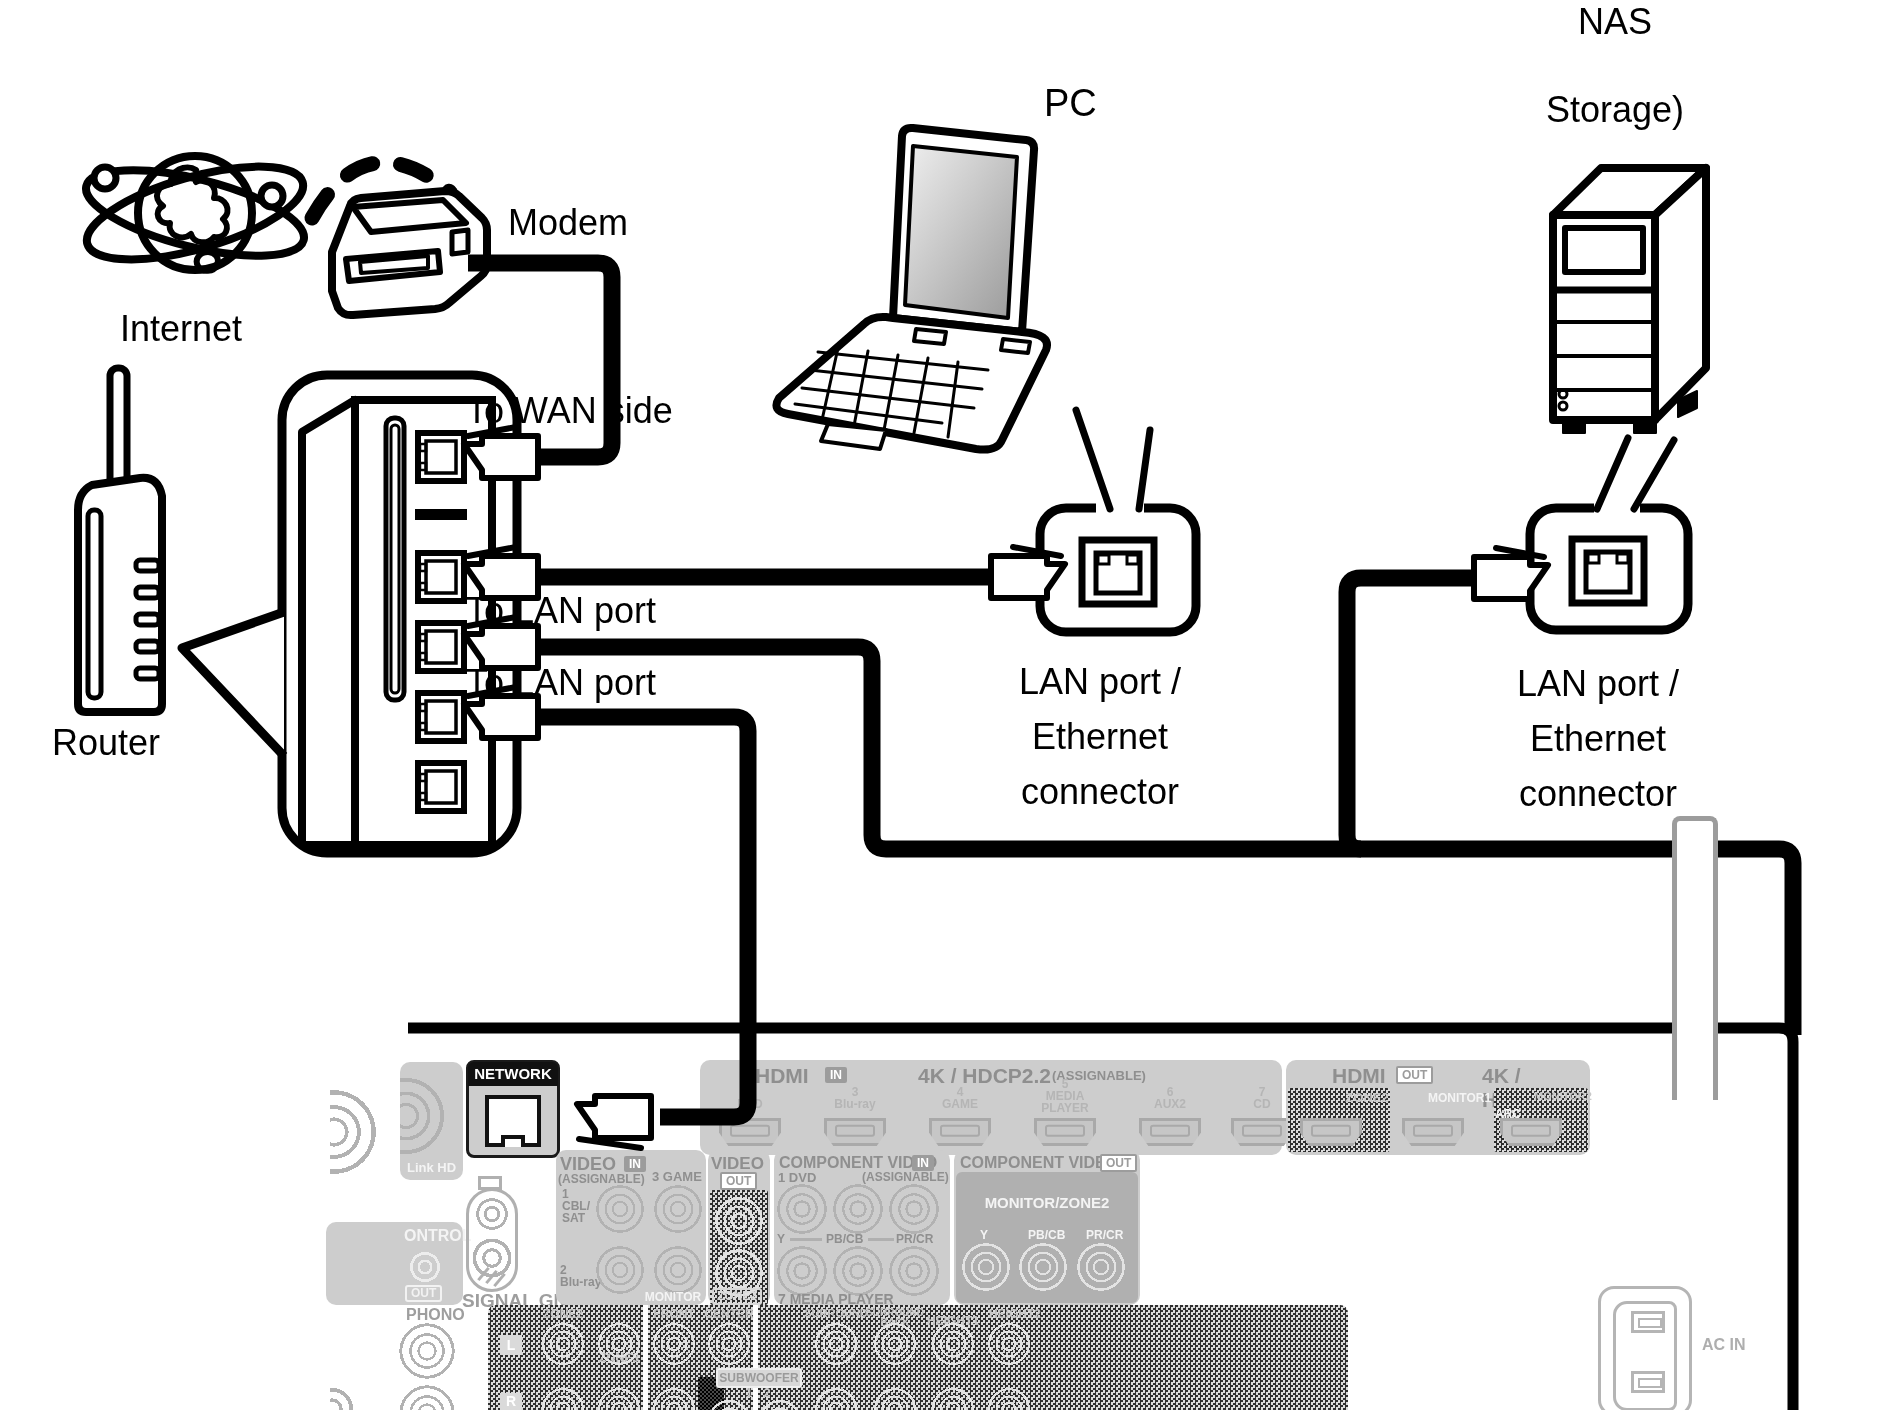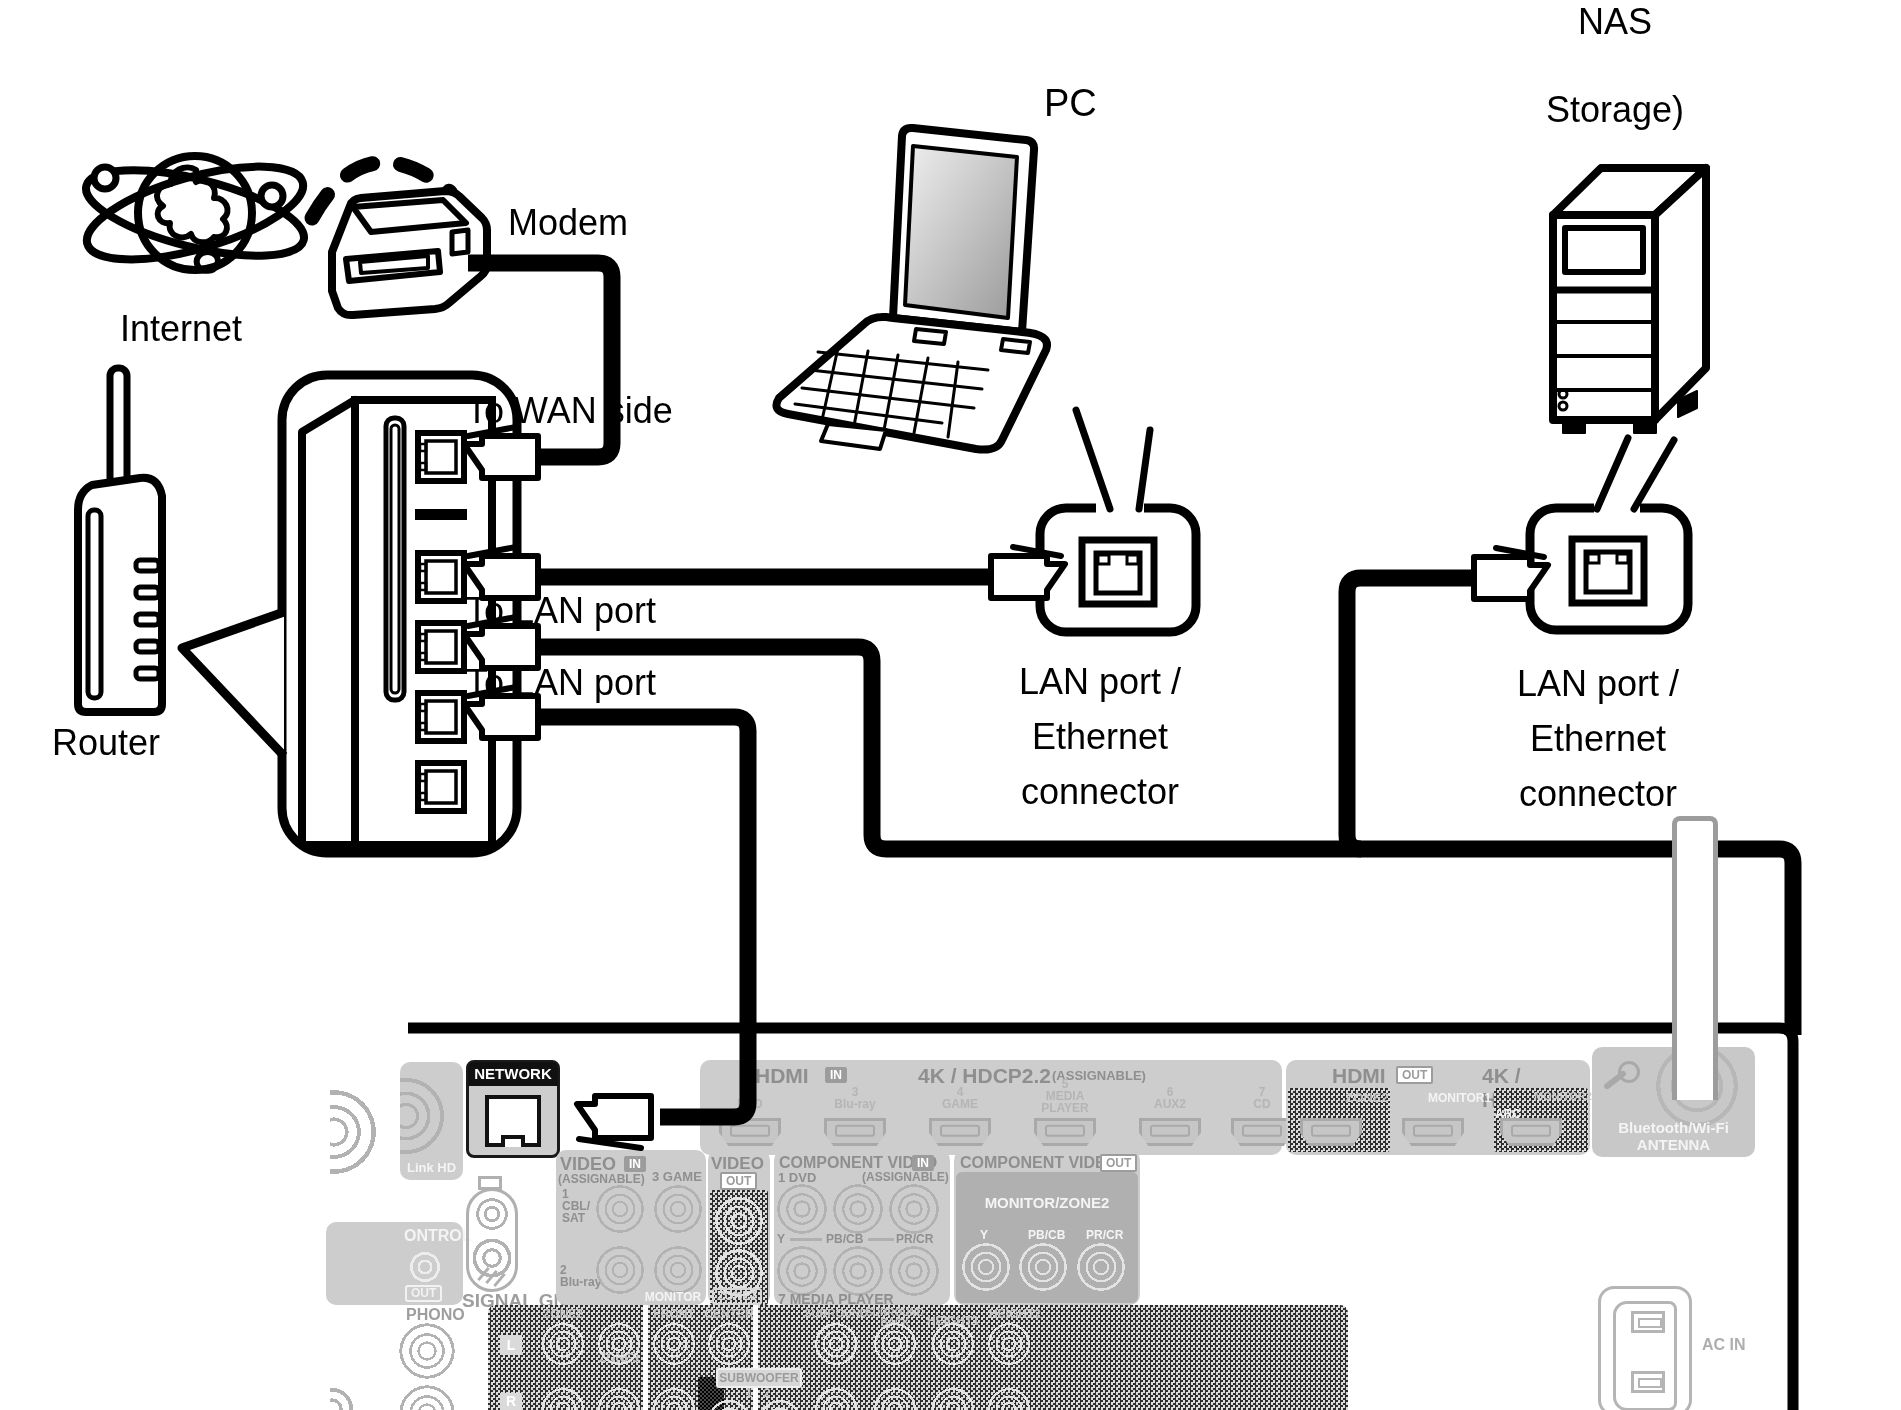--- a/index.html
+++ b/index.html
@@ -111,29 +111,20 @@
         <span></span>
       </div>
     <div class="hdmiport" style="left:116px;top:58px;">
         <span></span>
       </div>
     <div class="hdmiport" style="left:214px;top:58px;">
         <span></span>
       </div>
   </div>
 
-  <div class="gbox" style="left:1592px;top:1047px;width:163px;height:110px;background:#c8c8c8;">
-    <div class="abs" style="left:26px;top:14px;width:16px;height:16px;border:3px solid #a9a9a9;border-radius:50%;"></div>
-    <div class="abs" style="left:10px;top:30px;width:26px;height:6px;background:#a9a9a9;border-radius:3px;transform:rotate(-38deg);"></div>
-    <div class="jack" style="left:62px;top:-4px;width:86px;height:86px;--c:#b7b7b7;"></div>
-    <div class="wlabel" style="left:0;top:72px;width:163px;text-align:center;font-size:15px;line-height:17px;">
-      <span>Bluetooth/Wi-Fi</span><br>
-      <span>ANTENNA</span>
-    </div>
-  </div>
 
   <div class="gbox" style="left:326px;top:1222px;width:137px;height:83px;">
     <div class="wlabel" style="left:78px;top:5px;font-size:16px;">ONTROL</div>
     <div class="jack2" style="left:82px;top:28px;width:34px;height:34px;--c:#ededed;"></div>
     <div class="abs" style="left:79px;top:63px;border:2px solid #f2f2f2;border-radius:3px;color:#f2f2f2;font-weight:bold;font-size:12px;line-height:13px;padding:0 4px;">OUT</div>
   </div>
 
   <div class="abs" style="left:478px;top:1176px;width:24px;height:14px;border:3px solid #b0b0b0;box-sizing:border-box;"></div>
   <div class="abs" style="left:466px;top:1188px;width:52px;height:104px;border:3px solid #b0b0b0;border-radius:26px;box-sizing:border-box;"></div>
   <div class="jack2" style="left:474px;top:1196px;width:36px;height:36px;"></div>

